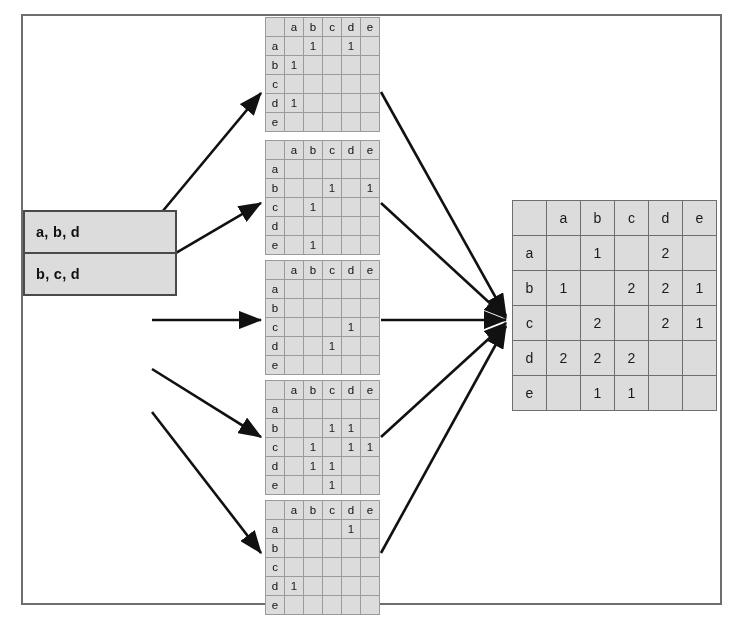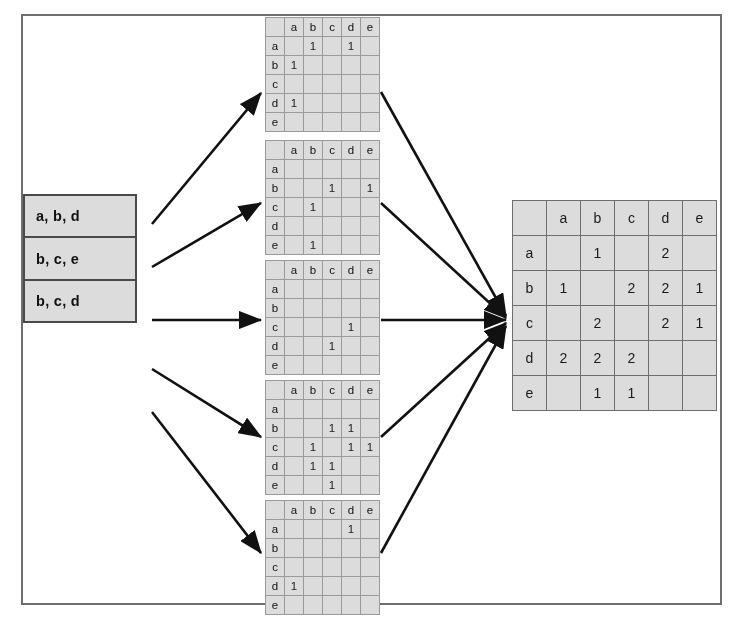--- a/index.html
+++ b/index.html
@@ -36,22 +36,22 @@
     position: absolute;
     left: 0; top: 0;
     width: 744px;
     height: 620px;
     pointer-events: none;
   }
   
   #transaction-list {
     position: absolute;
     left: 23px;
-    top: 194px;
-    width: 114px;
+    top: 210px;
+    width: 154px;
   }
   .txn-box {
     height: 43px;
     box-sizing: border-box;
     background: #dcdcdc;
     border: 2px solid #4a4a4a;
     border-bottom-width: 1px;
     display: flex;
     align-items: center;
     padding-left: 11px;
@@ -144,23 +144,20 @@
       <line x1="381" y1="437" x2="506" y2="323"></line>
       <line x1="381" y1="553" x2="506" y2="326"></line>
     </g>
   </svg>
 
   <div id="transaction-list">
     <div class="txn-box">
       <span>a, b, d</span>
     </div>
     <div class="txn-box">
-      <span>b, c, e</span>
-    </div>
-    <div class="txn-box">
       <span>b, c, d</span>
     </div>
   </div>
 
   <div id="small-matrix-host">
       <table class="small-matrix" style="left: 265px; top: 17px;">
         <tbody>
           <tr>
             <td class="hdr corner"></td>
             <td class="hdr">a</td>

